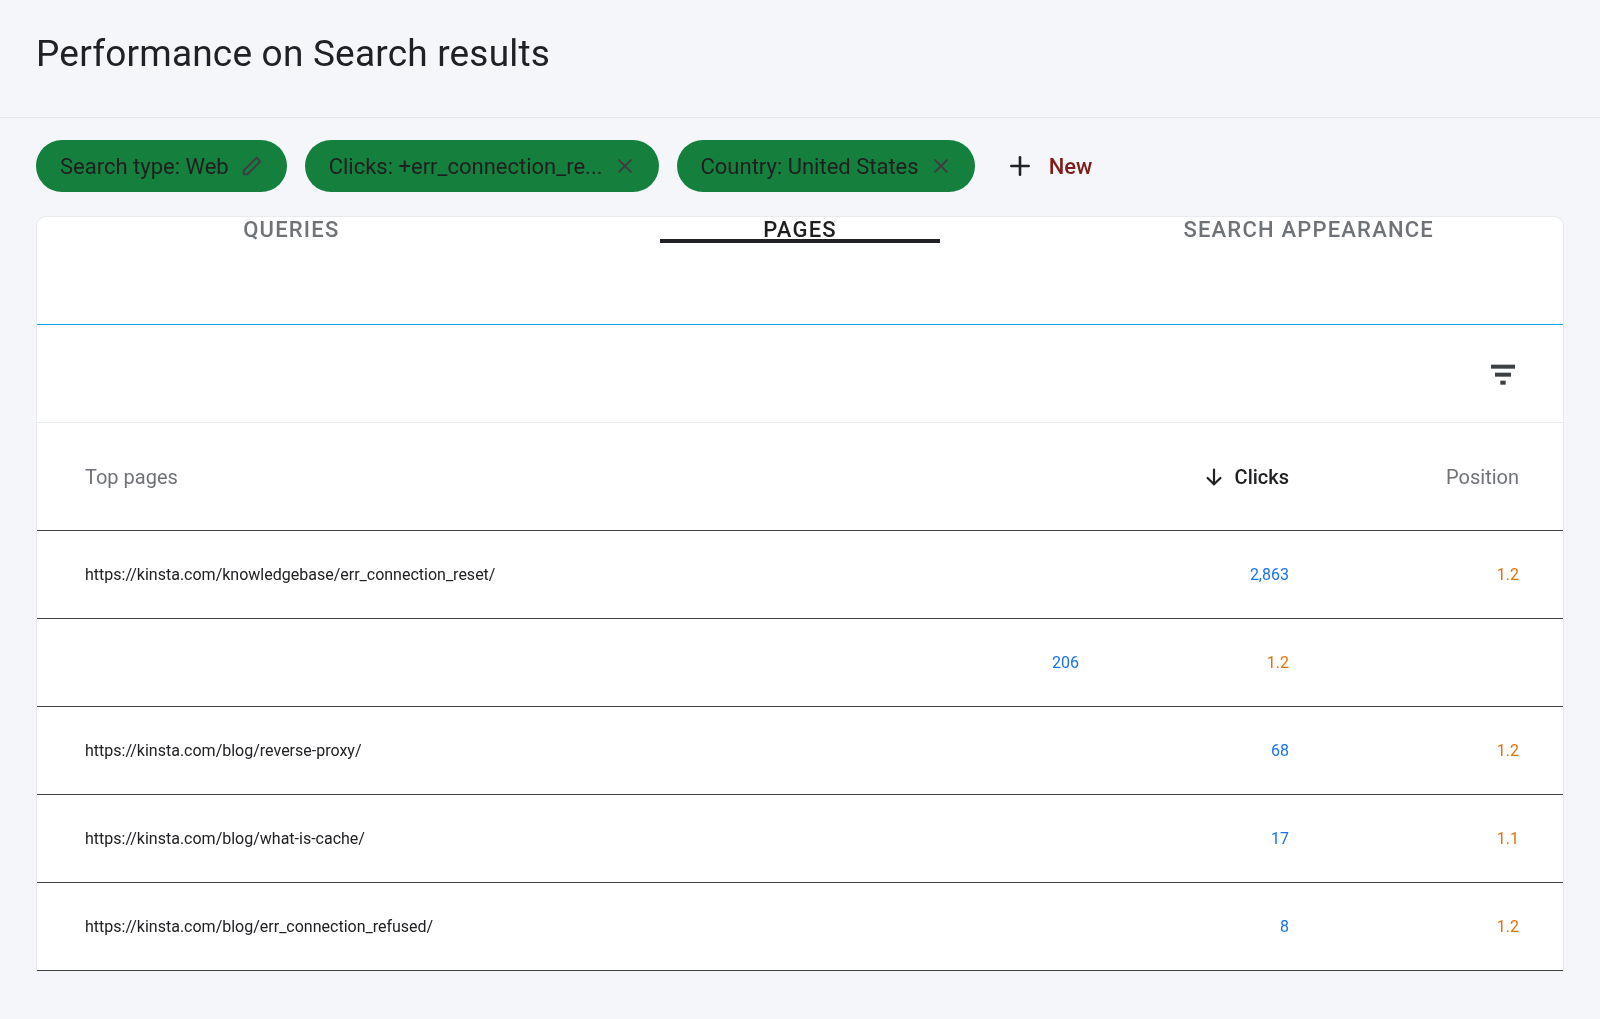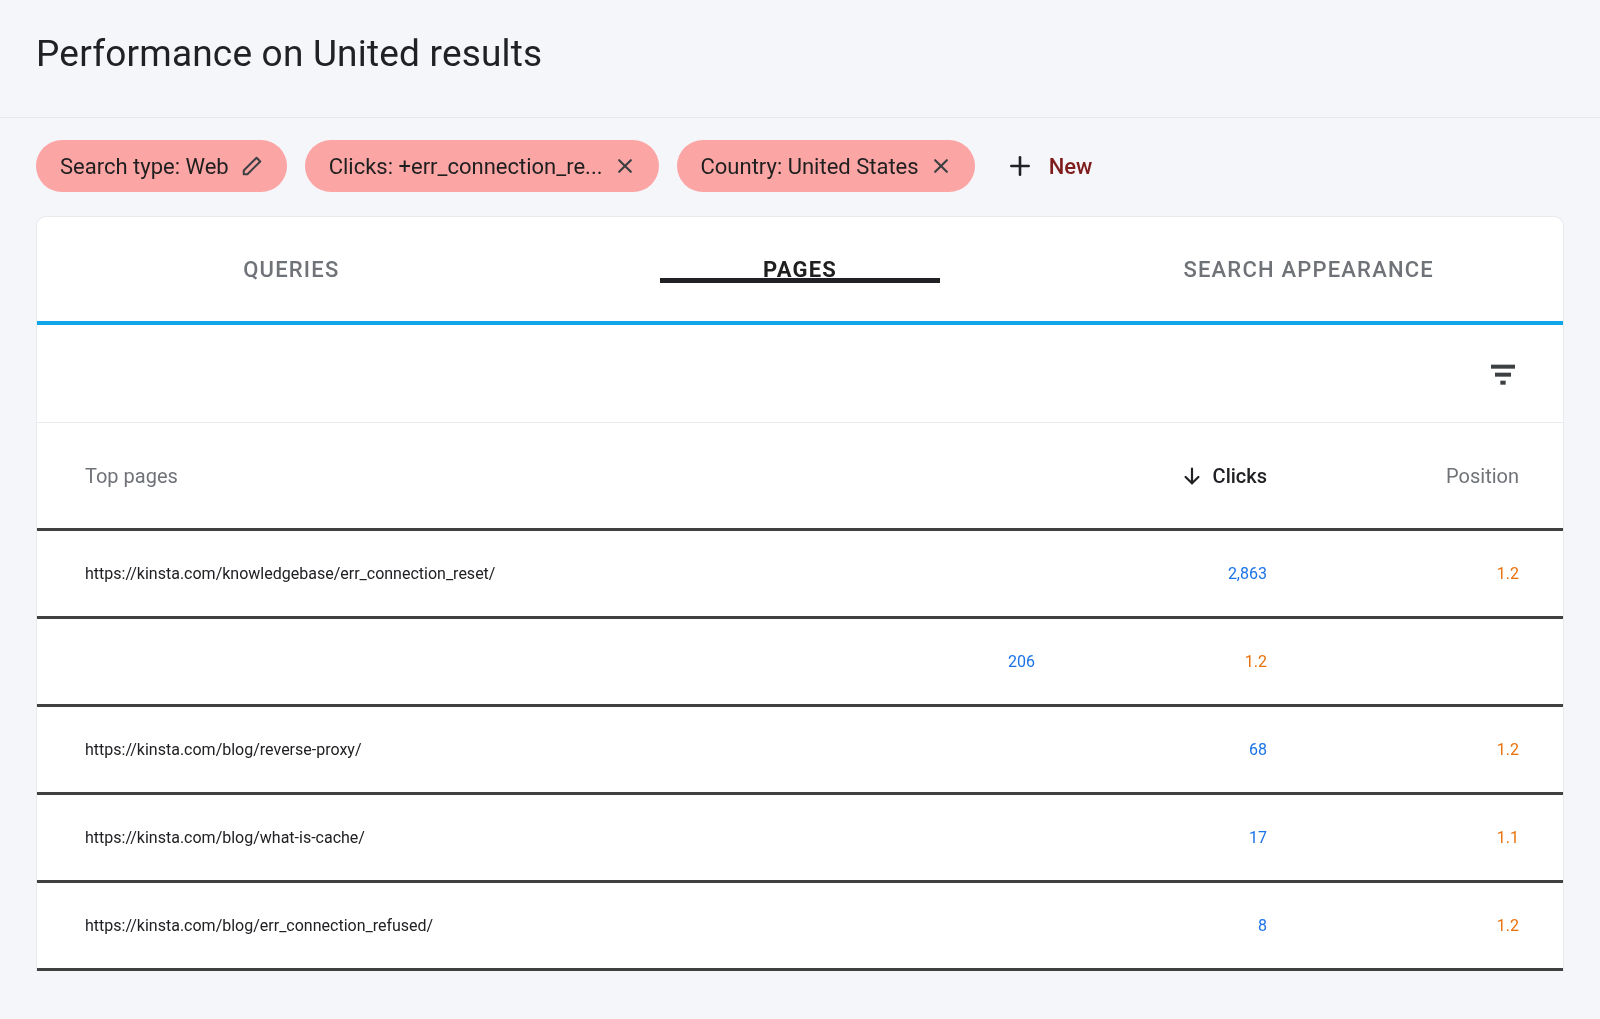--- a/index.html
+++ b/index.html
@@ -27,21 +27,21 @@
     align-items: center;
     gap: 18px;
     margin-bottom: 24px;
   }
   .chip {
     display: inline-flex;
     align-items: center;
     gap: 12px;
     height: 52px;
     padding: 0 24px;
-    background: #fca5a5;
+    background: #15803d;
     color: #1f1f1f;
     border-radius: 26px;
     font-size: 22px;
     font-weight: 400;
     cursor: pointer;
   }
   .chip .icon { display: inline-flex; }
   .new-filter {
     display: inline-flex;
     align-items: center;
@@ -55,37 +55,37 @@
   }
   .card {
     background: #fff;
     border-radius: 10px 10px 0 0;
     border: 1px solid #e8eaed;
     border-bottom: none;
     overflow: hidden;
   }
   .tabs {
     display: flex;
-    align-items: center;
+    align-items: flex-start;
     height: 108px;
-    border-bottom: 4px solid #0ea5e9;
+    border-bottom: 1px solid #0ea5e9;
   }
   .tab {
     flex: 1;
     display: flex;
     align-items: center;
     justify-content: center;
     font-size: 22px;
     letter-spacing: 1.2px;
     font-weight: 500;
     color: #6f7277;
     cursor: pointer;
     position: relative;
   }
-  .tab.active { color: #1f1f1f; font-weight: bold; }
+  .tab.active { color: #1f1f1f; }
   .tab.active::after {
     content: "";
     position: absolute;
     left: 50%;
     transform: translateX(-50%);
     bottom: -1px;
     width: 280px;
     height: 4.5px;
     background: #202124;
   }
@@ -96,22 +96,21 @@
     height: 98px;
     padding: 0 44px;
     border-bottom: 1px solid #e8eaed;
   }
   .filter-icon-btn { cursor: pointer; display:inline-flex; }
   .table-head, .table-row {
     display: grid;
     grid-template-columns: 1fr 210px 230px;
     align-items: center;
     padding: 0 44px 0 48px;
-    border-bottom: 3px solid #404040;
-    gap: 22px;
+    border-bottom: 1px solid #404040;
   }
   .table-head {
     height: 108px;
     font-size: 20px;
     color: #6f7277;
   }
   .th-pages { font-weight: 400; }
   .th-clicks {
     justify-self: end;
     display: inline-flex;
@@ -130,21 +129,21 @@
   }
   .cell-url { color: #202124; overflow: hidden; text-overflow: ellipsis; white-space: nowrap; }
   .cell-clicks { justify-self: end; color: #1a73e8; }
   .cell-pos { justify-self: end; color: #e8710a; }
   svg { display:block; }
 </style>
 </head>
 <body>
 
 <div class="container">
-  <h1 class="page-title">Performance on United results</h1>
+  <h1 class="page-title">Performance on Search results</h1>
   <div class="divider-top"></div>
 
   <div class="filters-row">
     <div class="chip">
       <span>Search type: Web</span>
       <span class="icon">
         <svg width="22" height="22" viewBox="0 0 24 24" fill="none" stroke="#3c4043" stroke-width="2.2" stroke-linecap="round" stroke-linejoin="round">
             <path d="M17 3l4 4L7 21H3v-4L17 3z"></path>
           </svg>
       </span>

